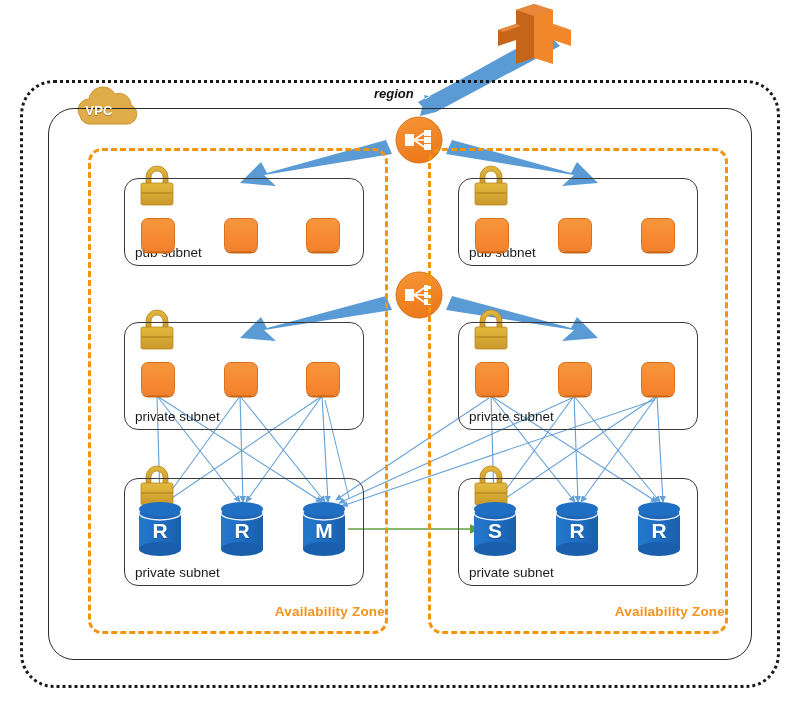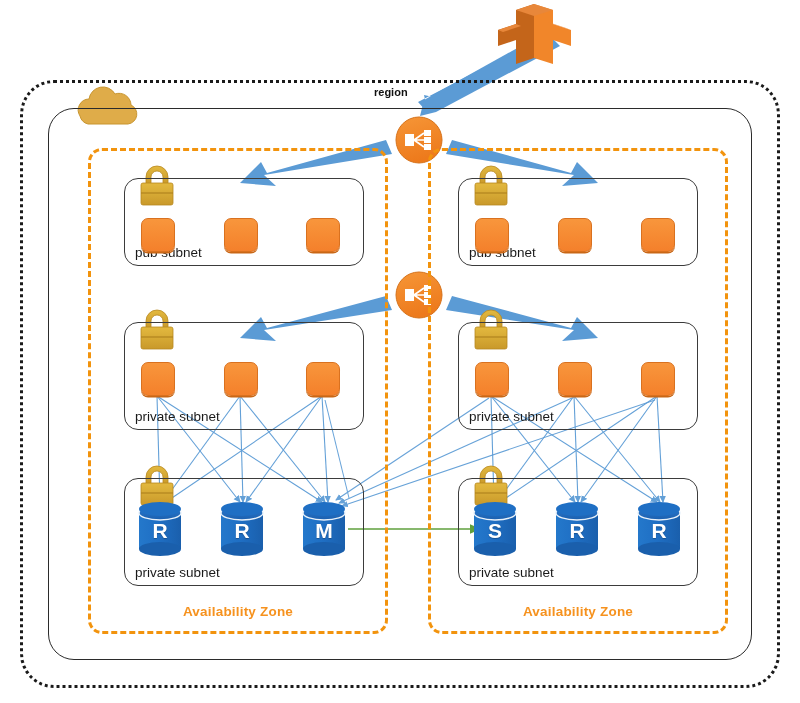--- a/index.html
+++ b/index.html
@@ -44,21 +44,21 @@
     border:3px dashed #F2930D;
     border-radius:14px;
     box-sizing:border-box;
   }
   .az-left{ left:88px; }
   .az-right{ left:428px; }
   .az-label{
     position:absolute;
     bottom:12px;
     left:0; right:0;
-    text-align:center;
+    text-align:right;
     color:#F6921E;
     font-weight:bold;
     font-size:13.5px;
     letter-spacing:.2px;
   }
   
   .subnet{
     position:absolute;
     width:240px;
     border:1.4px solid #3b3b3b;
@@ -123,24 +123,25 @@
     font-weight:bold;
     font-size:13px;
     letter-spacing:.3px;
     text-shadow:0 1px 1px rgba(0,0,0,.3);
     pointer-events:none;
   }
   
   .region-label{
     position:absolute;
     left:374px; top:86px;
-    font-size:11px;
+    font-size:13px;
     font-weight:bold;
     color:#111;
     z-index:9;
+    font-style:italic;
   }
 </style>
 </head>
 <body>
 
 <div id="stage">
 
   <svg id="svg-layer" viewBox="0 0 800 703">
     <defs>
       <marker id="thinArrow" markerWidth="7" markerHeight="7" refX="5.6" refY="3" orient="auto">
@@ -326,20 +327,23 @@
          <ellipse cx="659" cy="513" rx="21" ry="7" fill="url(#dbTop)" stroke="#E8F1FA" stroke-width="1.4"></ellipse>
          <ellipse cx="659" cy="509" rx="21" ry="7" fill="#1F6FC4"></ellipse>
         </g>
     </g>
   </svg>
 
   <div class="region-box"></div>
   <div class="region-label">region</div>
 
   <div class="vpc-box"></div>
+  <div class="vpc-cloud">
+    <div class="vpc-cloud-text">VPC</div>
+  </div>
 
   <div class="az-box az-left">
     <div class="az-label">Availability Zone</div>
   </div>
 
   <div class="subnet row-pub sub-left">
     <div class="subnet-label">pub subnet</div>
   </div>
   <div class="instance" style="left:141px;  top:218px;"></div>
   <div class="instance" style="left:224px;  top:218px;"></div>

